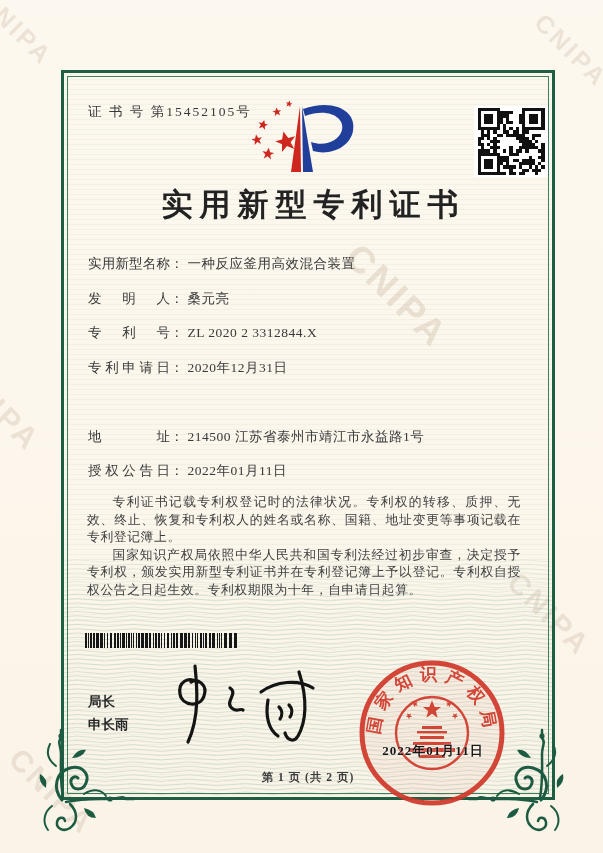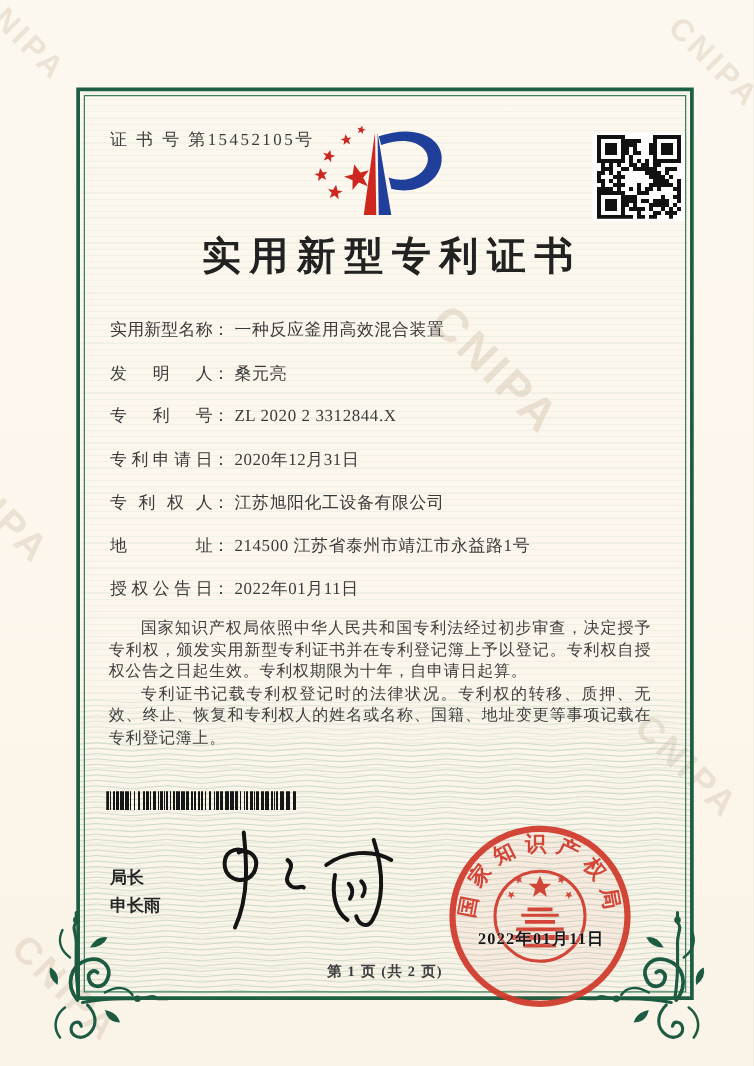--- a/index.html
+++ b/index.html
@@ -445,33 +445,30 @@
   </div>
   <div class="frow" style="top:255px">
     <span class="flabel">实用新型名称</span><span class="fcolon">：</span><span class="fvalue">一种反应釜用高效混合装置</span>
   </div>
   <div class="frow" style="top:324px">
     <span class="flabel">专利号</span><span class="fcolon">：</span><span class="fvalue">ZL 2020 2 3312844.X</span>
   </div>
   <div class="frow" style="top:359px">
     <span class="flabel">专利申请日</span><span class="fcolon">：</span><span class="fvalue">2020年12月31日</span>
   </div>
-  <div class="frow" style="top:393px">
-    <span class="flabel">专利权人</span><span class="fcolon">：</span><span class="fvalue">江苏旭阳化工设备有限公司</span>
-  </div>
   <div class="frow" style="top:428px">
     <span class="flabel">地址</span><span class="fcolon">：</span><span class="fvalue">214500 江苏省泰州市靖江市永益路1号</span>
   </div>
   <div class="frow" style="top:462px">
     <span class="flabel">授权公告日</span><span class="fcolon">：</span><span class="fvalue">2022年01月11日</span>
   </div>
 
   <div class="paras">
+    <p>专利证书记载专利权登记时的法律状况。专利权的转移、质押、无效、终止、恢复和专利权人的姓名或名称、国籍、地址变更等事项记载在专利登记簿上。</p>
     <p>国家知识产权局依照中华人民共和国专利法经过初步审查，决定授予专利权，颁发实用新型专利证书并在专利登记簿上予以登记。专利权自授权公告之日起生效。专利权期限为十年，自申请日起算。</p>
-    <p>专利证书记载专利权登记时的法律状况。专利权的转移、质押、无效、终止、恢复和专利权人的姓名或名称、国籍、地址变更等事项记载在专利登记簿上。</p>
   </div>
 
   <svg id="barcode" class="barcode" viewBox="0 0 154 15" preserveAspectRatio="none" shape-rendering="crispEdges">
       <rect x="0" y="0" width="2" height="15" fill="#161616"></rect>
       <rect x="3" y="0" width="1" height="15" fill="#161616"></rect>
       <rect x="5" y="0" width="2" height="15" fill="#161616"></rect>
       <rect x="8" y="0" width="2" height="15" fill="#161616"></rect>
       <rect x="11" y="0" width="3" height="15" fill="#161616"></rect>
       <rect x="15" y="0" width="3" height="15" fill="#161616"></rect>
       <rect x="19" y="0" width="1" height="15" fill="#161616"></rect>

